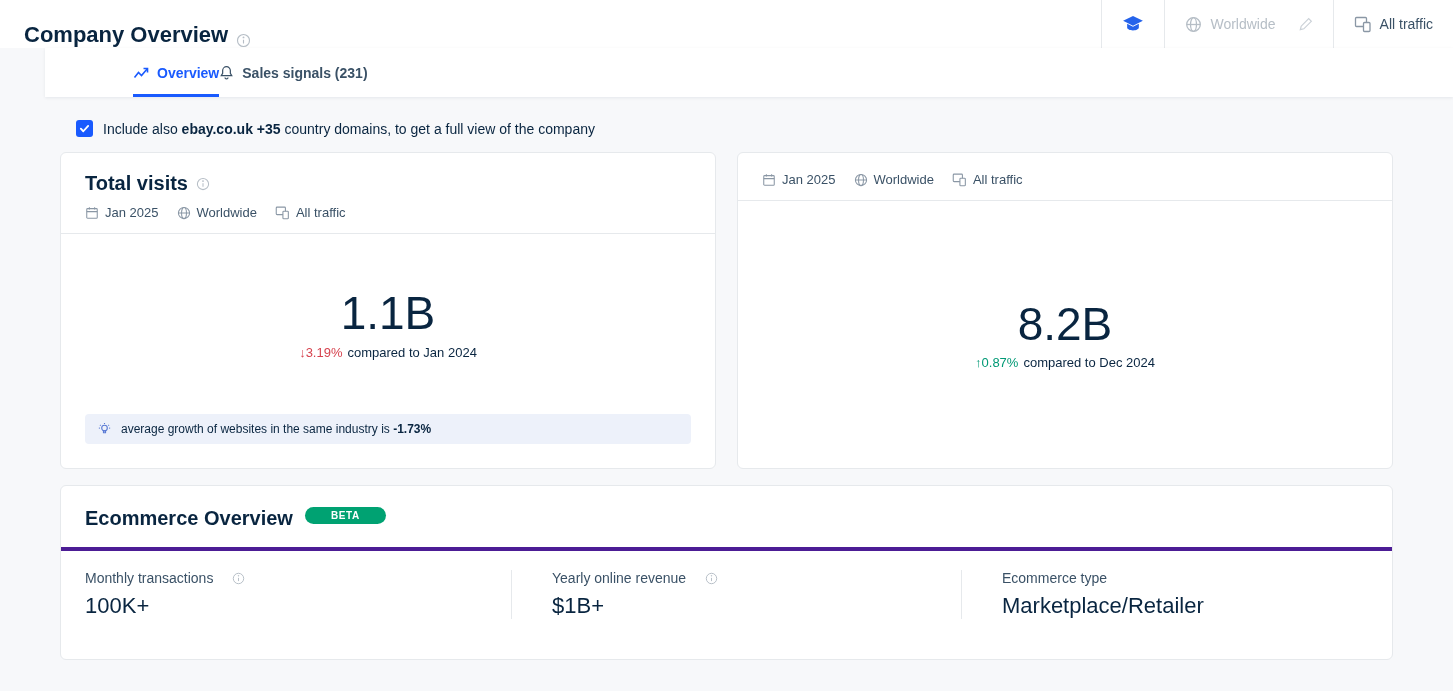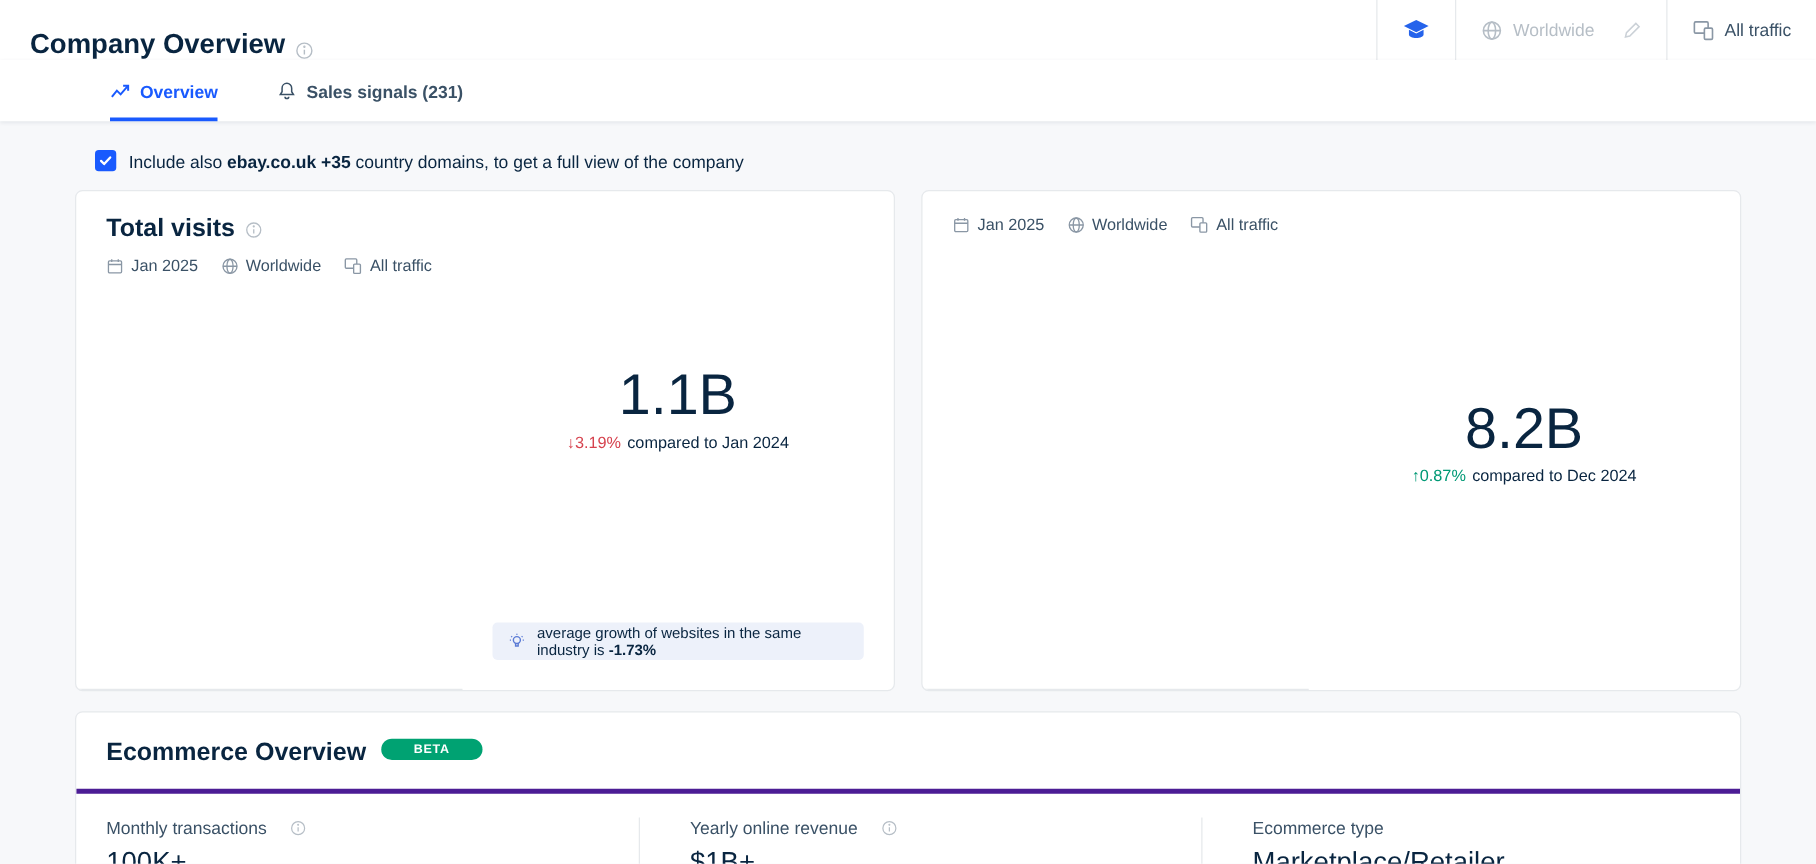--- a/index.html
+++ b/index.html
@@ -36,24 +36,24 @@
   .traffic-label { color: #3a5166; font-size: 14px; }
   .icon { display: inline-flex; align-items: center; justify-content: center; }
 
   
   .tabbar {
     height: 49px;
     background: #ffffff;
     display: flex;
     align-items: stretch;
     padding-left: 88px;
-    gap: 48px;
     box-shadow: 0 1px 3px rgba(9,37,64,0.08);
     position: relative;
     z-index: 2;
+    margin-left: 45px;
   }
   .tab {
     display: flex;
     align-items: center;
     gap: 8px;
     font-size: 14px;
     font-weight: 600;
     color: #3a5166;
     cursor: pointer;
     border-bottom: 3px solid transparent;
@@ -85,21 +85,21 @@
   .include-text b { font-weight: 700; }
 
   .cards-row { display: flex; gap: 21px; }
 
   .card {
     background: #ffffff;
     border: 1px solid #e6e9ec;
     border-radius: 6px;
     overflow: hidden;
   }
-  .cards-row .card { flex: 1; height: 401px; display: flex; flex-direction: row; justify-content: space-between; }
+  .cards-row .card { flex: 1; height: 317px; display: flex; flex-direction: column; justify-content: space-between; }
 
   .card-header { padding: 19px 24px 13px; border-bottom: 1px solid #e6e9ec; }
   .card-title-row { display: flex; align-items: center; gap: 8px; margin-bottom: 10px; }
   .card-title { font-size: 20px; font-weight: 700; color: #092540; }
   .card-meta { display: flex; align-items: center; gap: 18px; }
   .meta-item { display: flex; align-items: center; gap: 6px; font-size: 13px; color: #3a5166; }
 
   .card-body { flex: 1; display: flex; flex-direction: column; }
   .metric-center {
     flex: 1;

